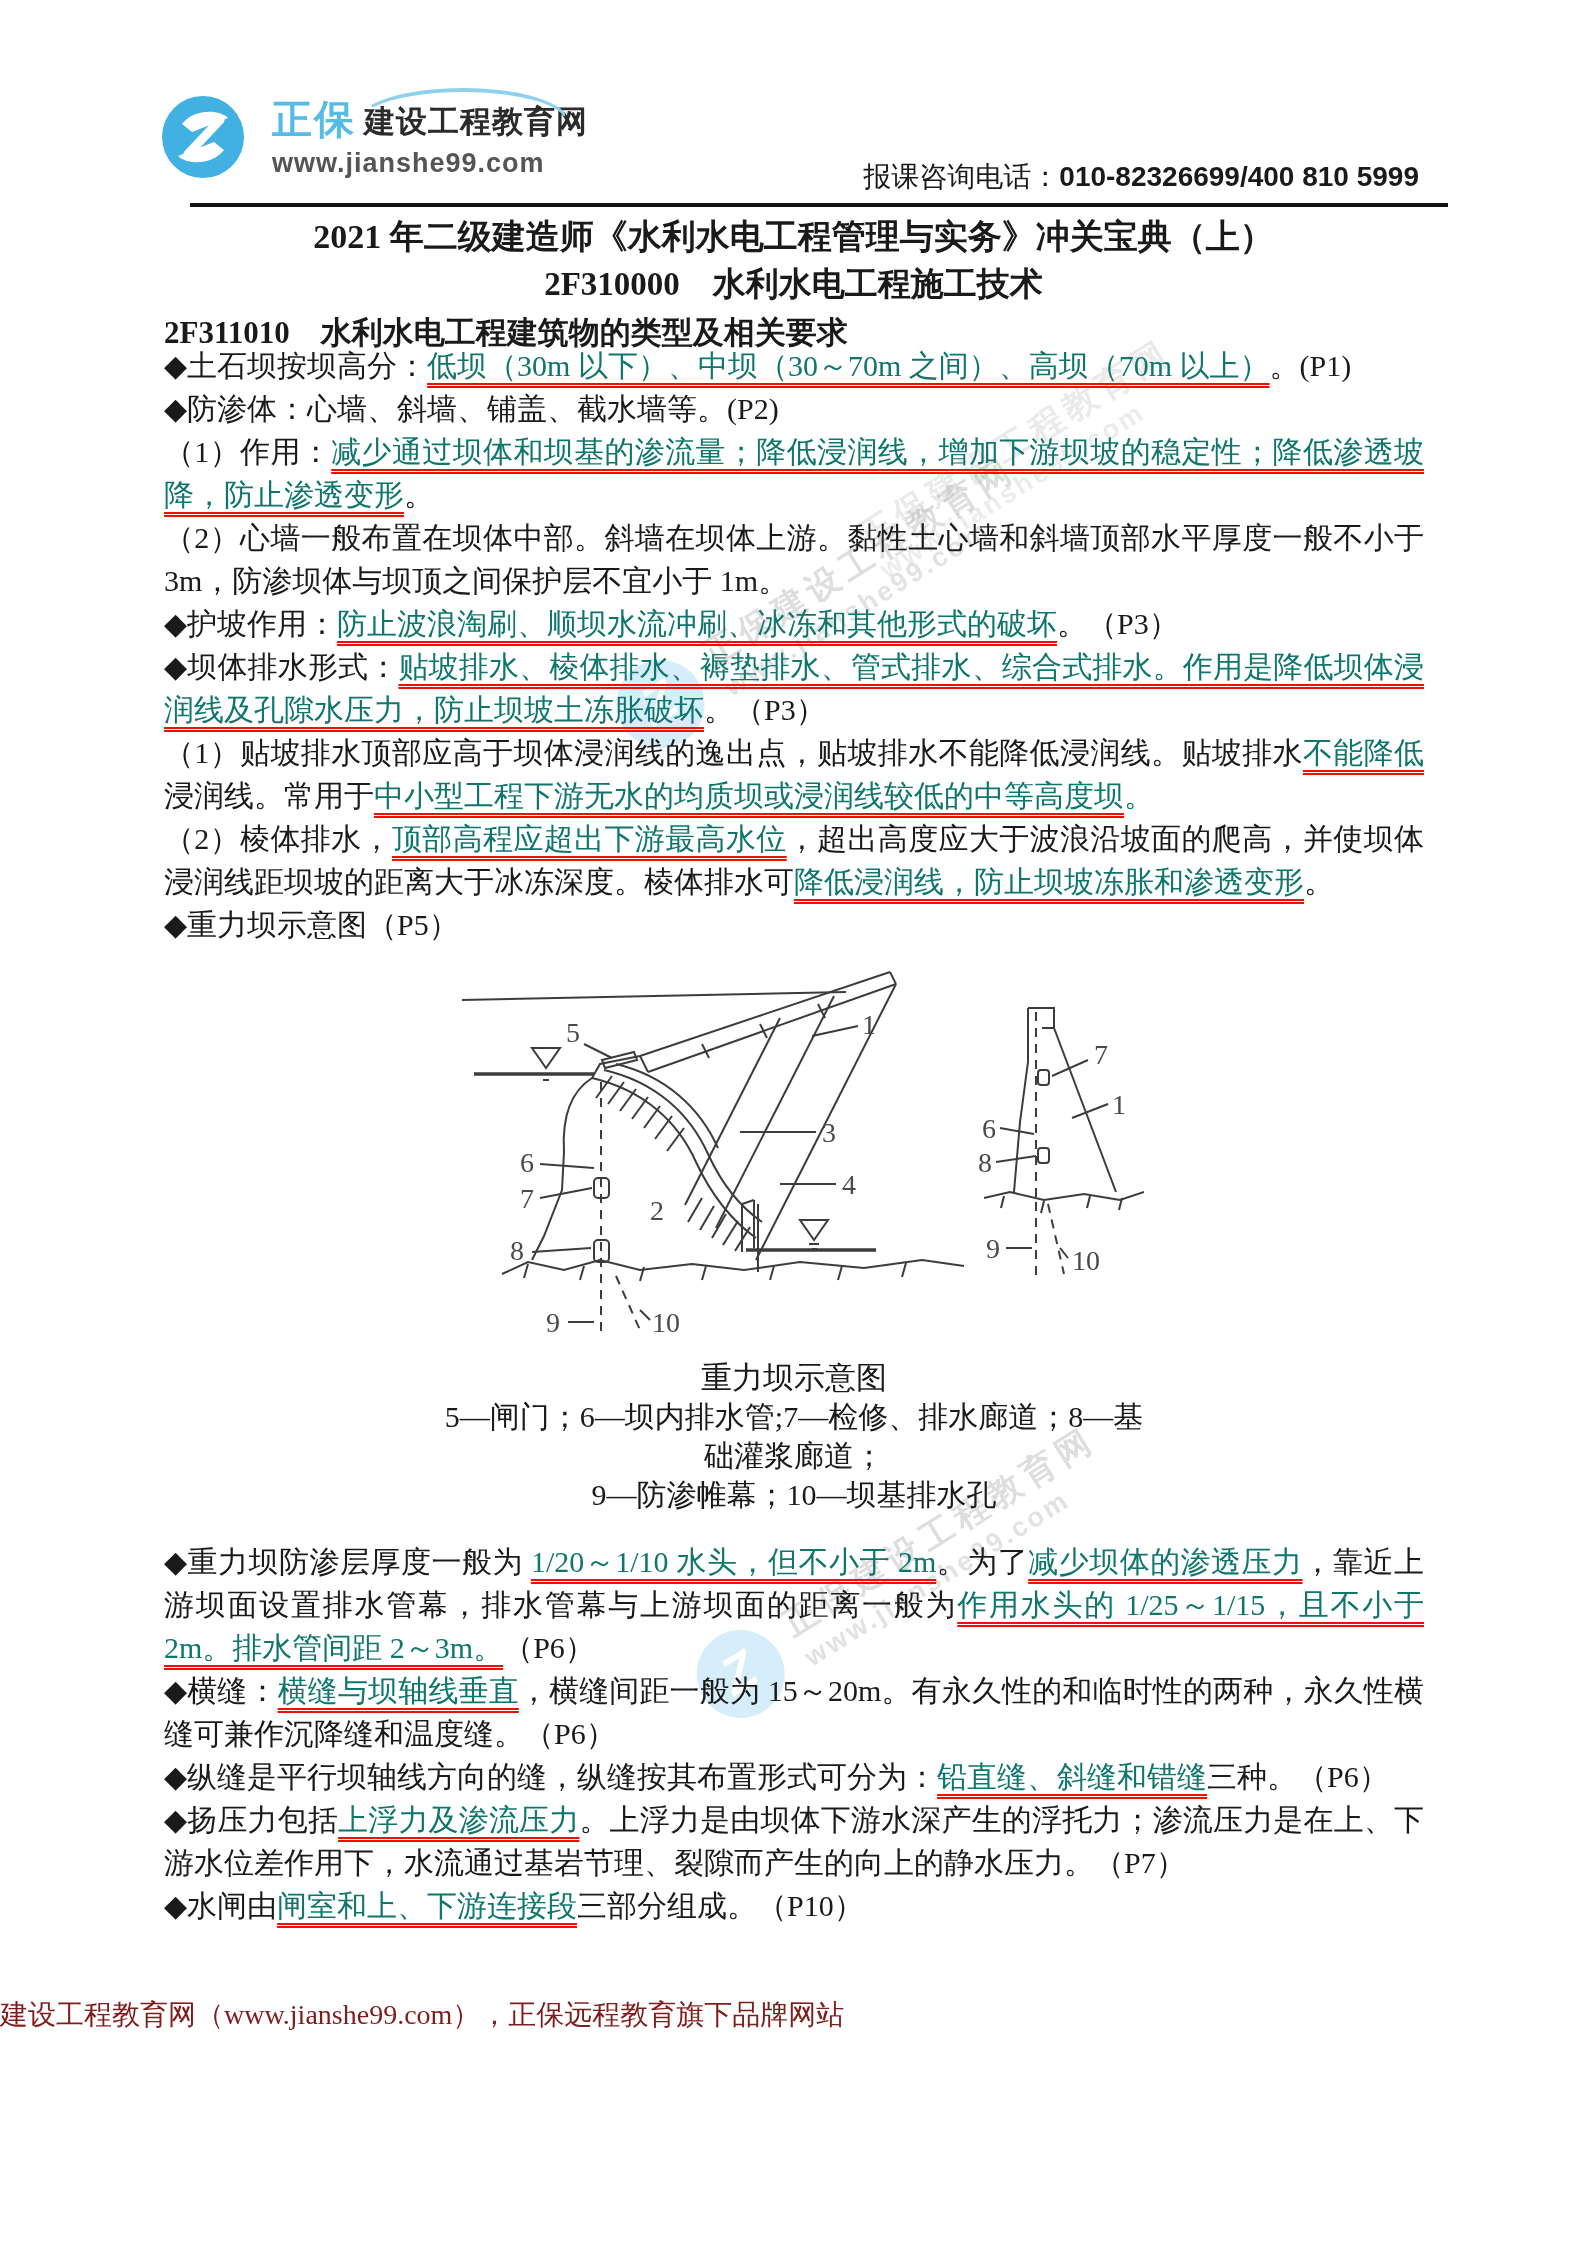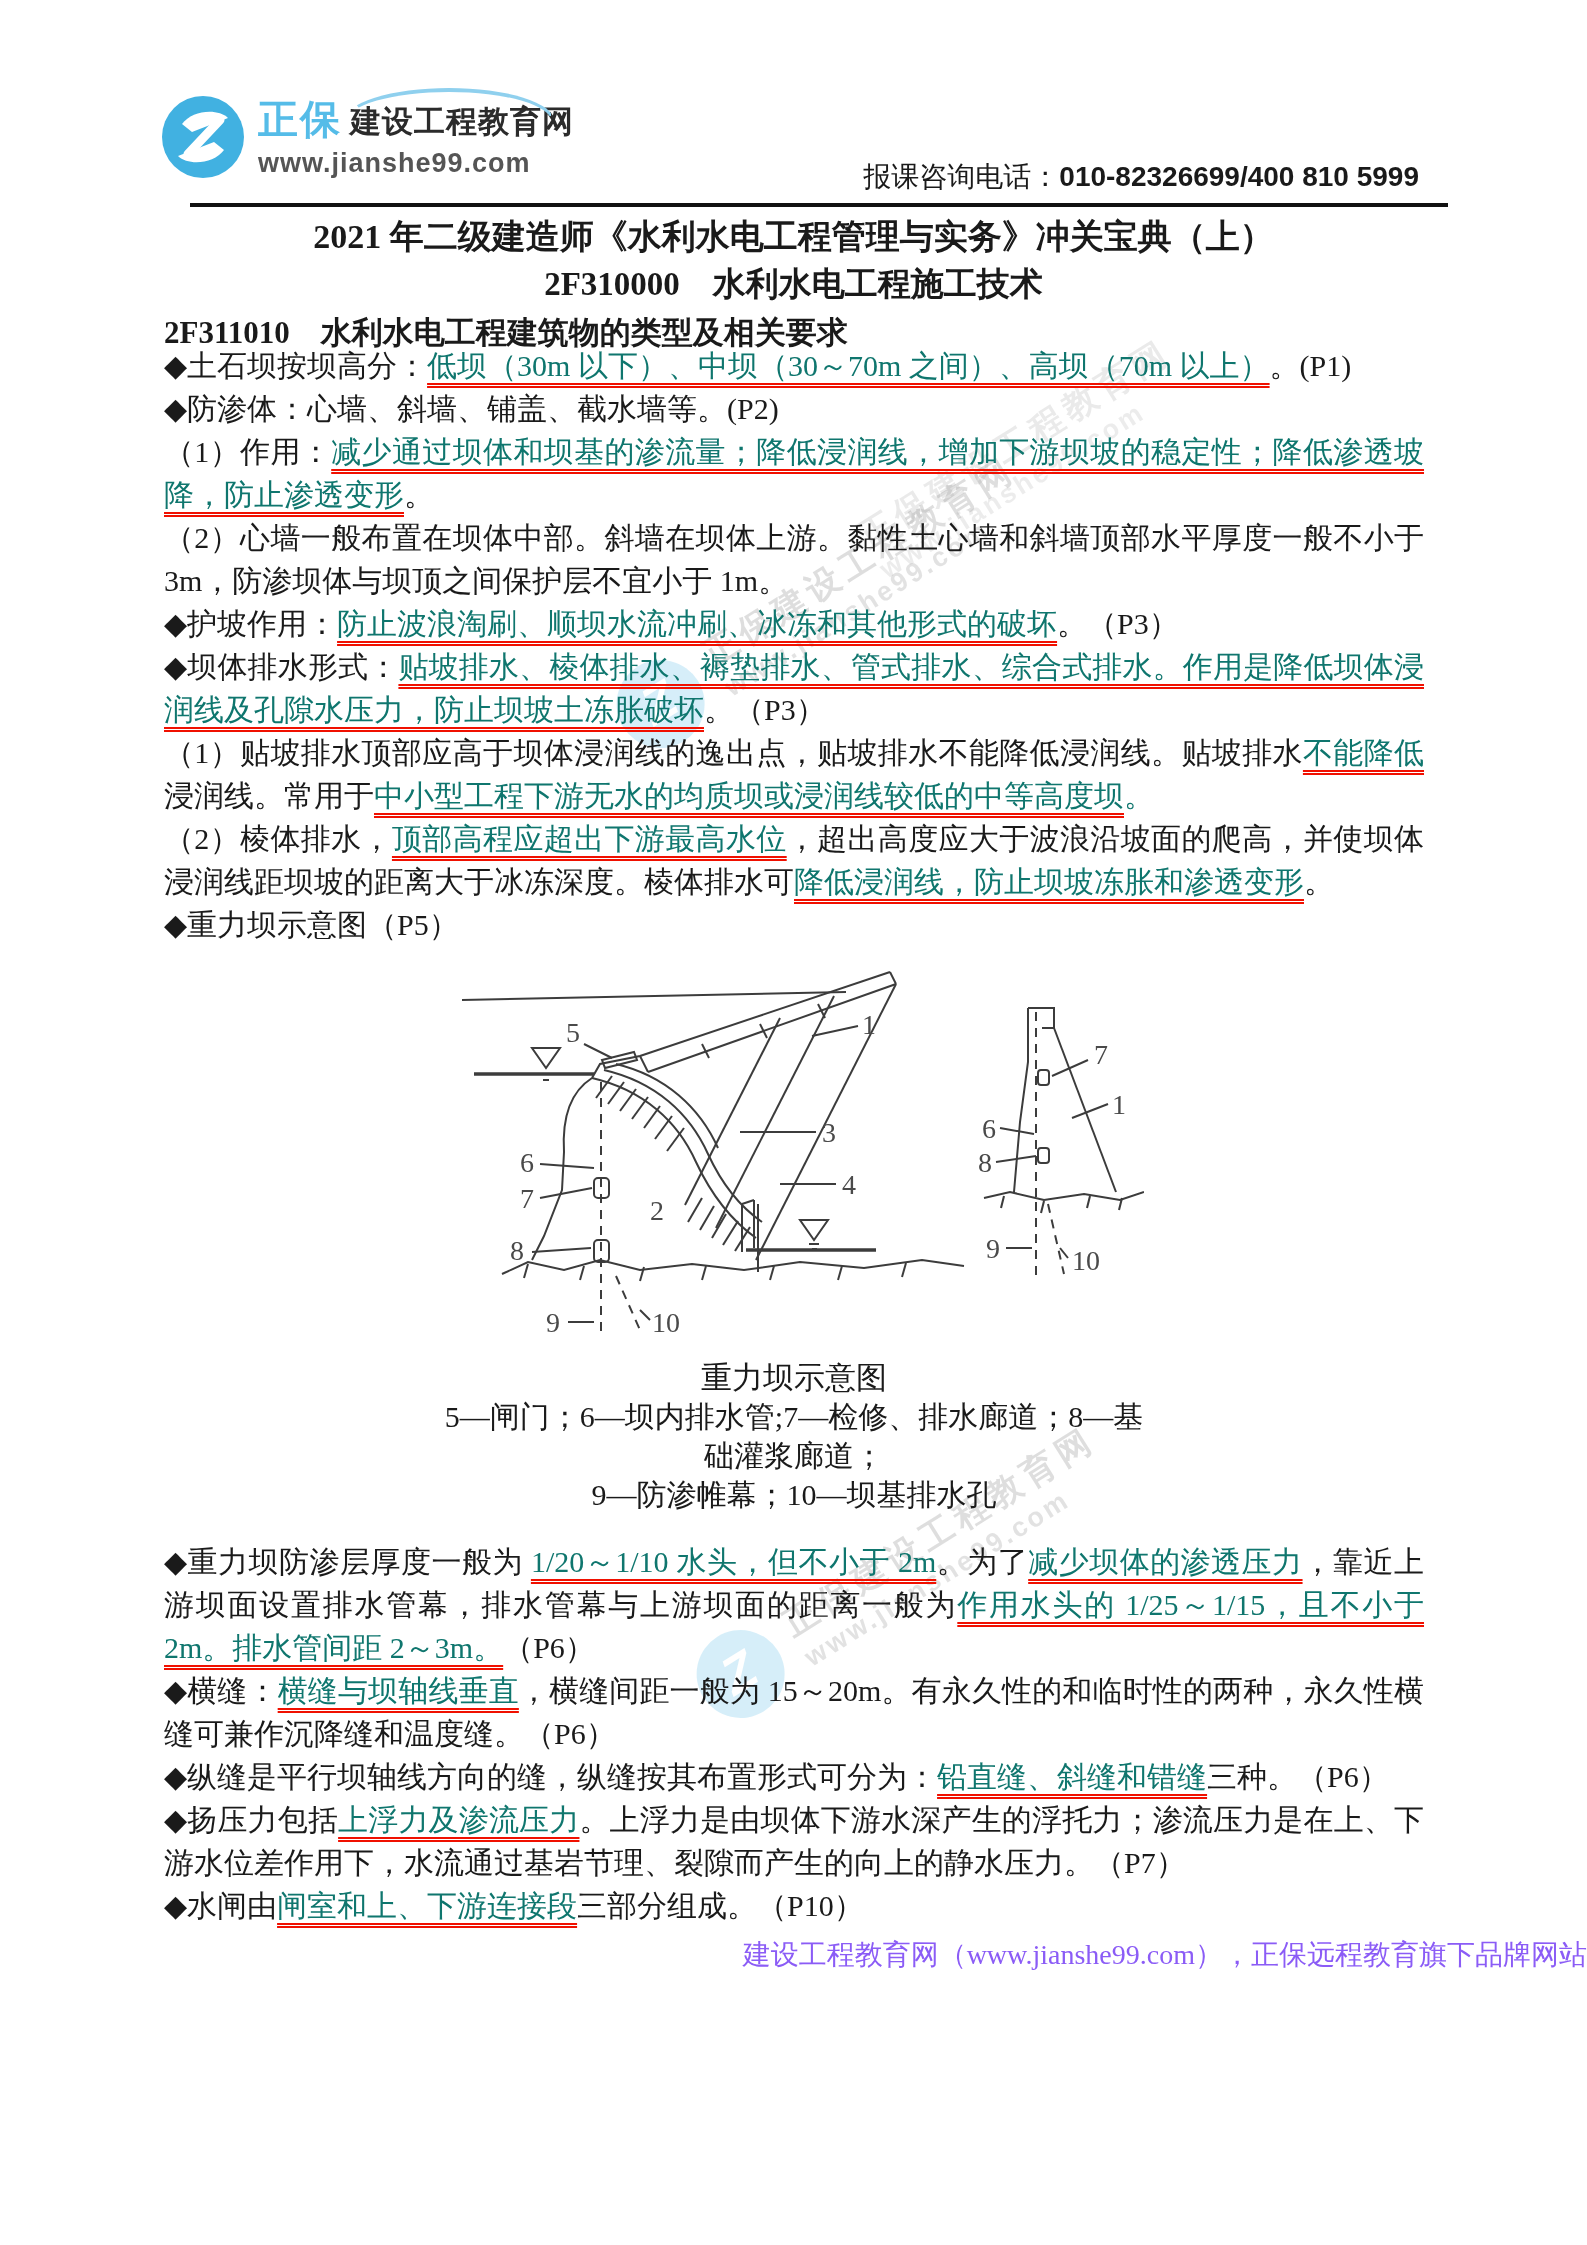--- a/index.html
+++ b/index.html
@@ -2,21 +2,21 @@
 <html><head>
 <meta charset="utf-8">
 <style>
   html,body{margin:0;padding:0;background:#888;}
   .page{
     position:relative;width:1587px;height:2245px;background:#ffffff;
     margin:0 auto;overflow:hidden;
     font-family:"Liberation Serif","DejaVu Serif",serif;color:#1a1a1a;
   }
   
-  .logo-block{position:absolute;left:162px;top:96px;display:flex;align-items:flex-start;gap:14px;}
+  .logo-block{position:absolute;left:162px;top:96px;display:flex;align-items:flex-start;gap:28px;}
   .logo-circle{width:82px;height:82px;border-radius:50%;background:#41b1e1;position:relative;flex:0 0 auto;}
   .logo-circle svg{position:absolute;left:0;top:0;}
   .logo-texts{padding-top:4px;}
   .logo-row1{display:flex;align-items:flex-end;gap:8px;position:relative;}
   .logo-arc{position:absolute;left:86px;top:-12px;width:204px;height:26px;border:solid transparent;border-top:4px solid #8fd0ee;border-radius:50% 50% 0 0/100% 100% 0 0;}
   .logo-zb{font-size:40px;font-weight:bold;color:#55bce8;letter-spacing:2px;line-height:1;}
   .logo-brand{font-size:31px;font-weight:bold;color:#2b2b2b;line-height:1.15;letter-spacing:1px;}
   .logo-url{font-size:27px;font-weight:bold;color:#555;margin-top:8px;letter-spacing:1px;font-family:"Liberation Sans",sans-serif;}
   .phone-line{position:absolute;right:168px;top:158px;font-size:28px;color:#1a1a1a;}
   .phone-line .num{font-family:"Liberation Sans",sans-serif;font-weight:bold;letter-spacing:0;}
@@ -29,21 +29,21 @@
   .content{position:absolute;left:164px;top:344px;width:1260px;z-index:2;}
   .para{margin:0;font-size:30px;line-height:43px;text-align:justify;}
   .red{color:#0f766e;}
   .rul{text-decoration:underline;text-decoration-style:double;text-decoration-color:#f01000;text-decoration-thickness:2px;text-underline-offset:7px;}
   
   .figure{margin:6px auto 0 auto;width:700px;}
   .caption{ text-align:center;font-size:30px;line-height:39px;margin-top:12px;}
   .caption .cap-t{font-size:31px;}
   .bottom-paras{margin-top:26px;}
   
-  .footer-text{position:absolute;left:0;top:1936px;width:100%;text-align:right;font-size:28px;color:#8b5cf6;z-index:2;}
+  .footer-text{position:absolute;left:0;top:1996px;width:100%;text-align:left;font-size:28px;color:#7f1d1d;z-index:2;}
   
   .wm{position:absolute;display:flex;align-items:center;gap:20px;transform:rotate(-32deg);transform-origin:left top;opacity:.28;z-index:1;pointer-events:none;}
   .wm .wm-circle{width:88px;height:88px;border-radius:50%;background:#6ec4ea;position:relative;flex:0 0 auto;}
   .wm .wm-circle span{position:absolute;left:50%;top:50%;transform:translate(-50%,-54%) skewX(-12deg);color:#fff;font-weight:bold;font-size:52px;font-family:"Liberation Sans",sans-serif;}
   .wm .wm-l1{font-size:34px;font-weight:bold;color:#8d8d8d;letter-spacing:6px;}
   .wm .wm-l2{font-size:27px;font-weight:bold;color:#9a9a9a;letter-spacing:3px;font-family:"Liberation Sans",sans-serif;}
   .wm.small{opacity:.18;}
   
   .dam-svg path,.dam-svg line,.dam-svg polyline,.dam-svg rect{stroke:#3c3c3c;stroke-width:2;fill:none;}
   .dam-svg .thick{stroke-width:3.5;}

